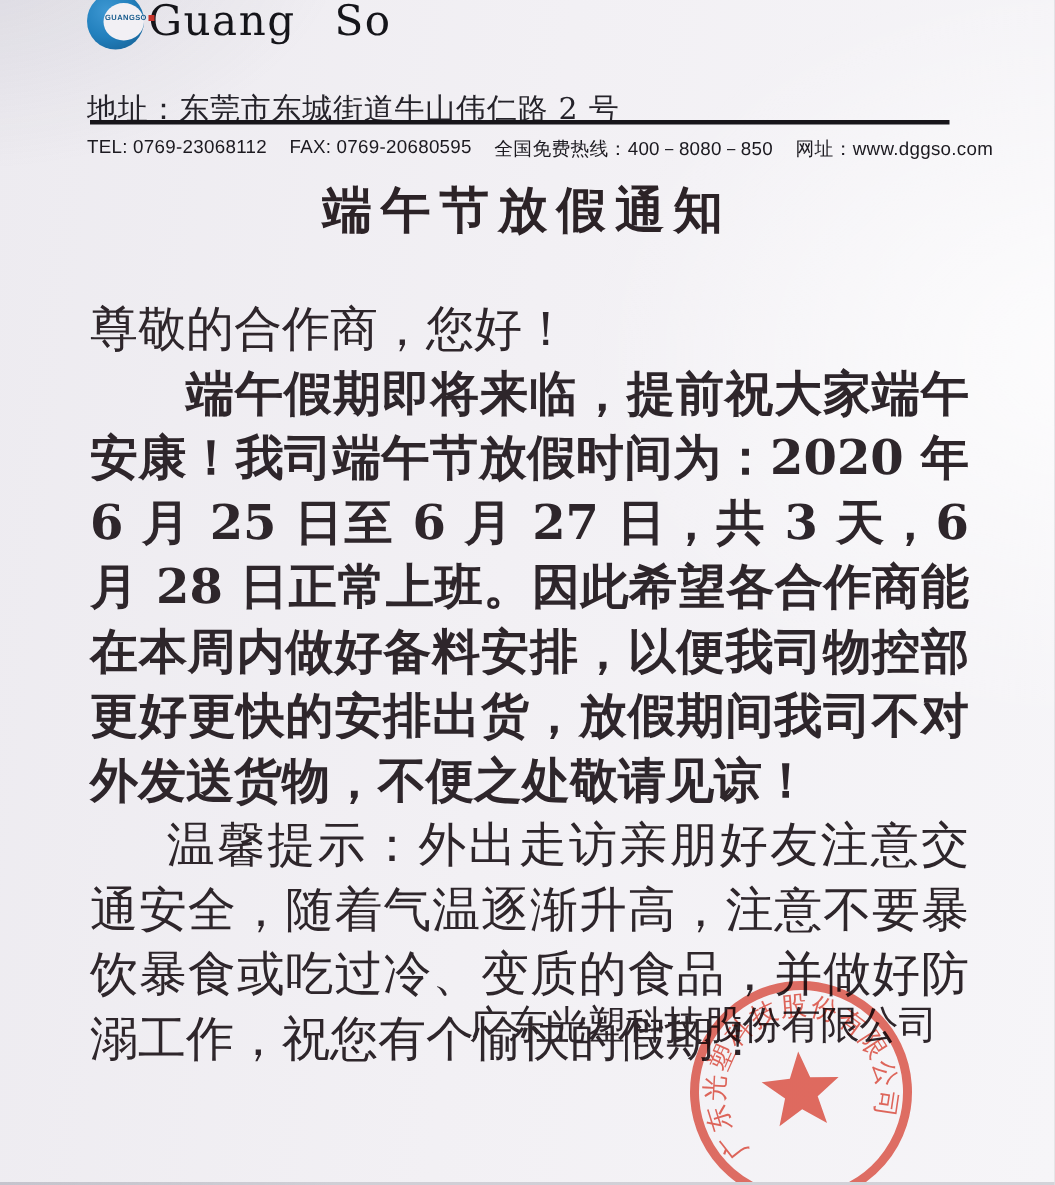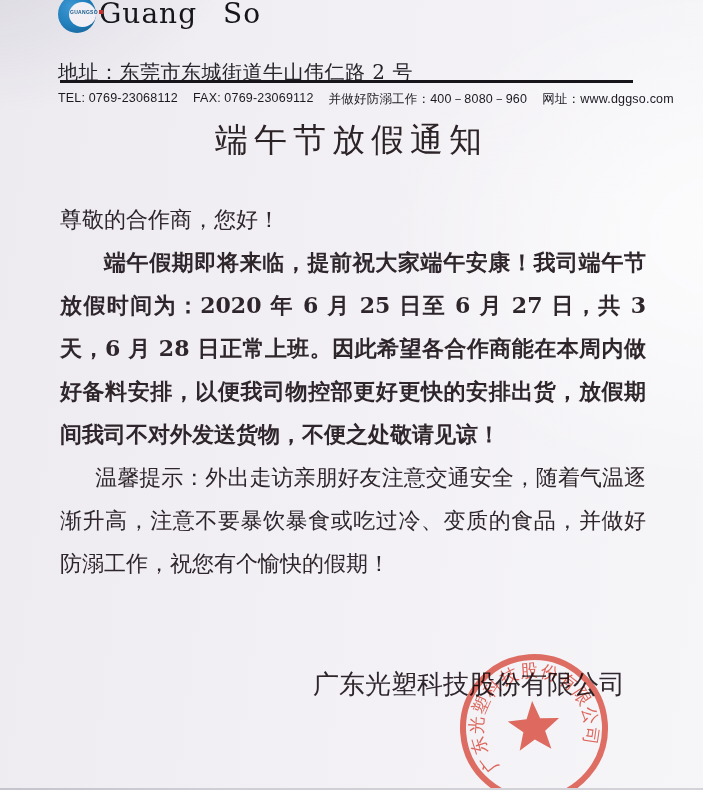--- a/index.html
+++ b/index.html
@@ -43,28 +43,28 @@
   .contact {
     margin-top:5px; font-family:Liberation Sans, sans-serif;
     font-size:12.5px; color:#1c1a20; display:flex; gap:15px; white-space:nowrap;
   }
   .contact .seg span { letter-spacing:0.2px; }
   .rule { position:absolute; top:80px; left:60px; width:573px; height:3px; background:#17151a; }
 
   
   .title {
     position:absolute; top:118px; left:0; width:100%;
-    text-align:center; font-size:33px; font-weight:normal;
+    text-align:center; font-size:33px; font-weight:bold;
     letter-spacing:6px; color:#2c2327;
   }
 
   
   .body { position:absolute; top:198px; left:60px; width:586px; }
   .body p {
-    font-size:22px; line-height:43px; text-align:justify;
+    font-size:32px; line-height:43px; text-align:justify;
     color:#2e262b;
   }
   .para { text-indent:2em;font-weight:bold; }
   .tip { text-indent:1.6em; color:#2e9368; }
 
   
   .signature { position:absolute; top:662px; right:78px; text-align:right; }
   .signature div { font-size:26px; line-height:45px; color:#2e262b; }
 
   
@@ -87,22 +87,22 @@
         <span class="logo-band">
           <span>GUANGSO</span>
           <span class="logo-dot"></span>
         </span>
       </span>
       <span class="brand">Guang So</span>
     </div>
     <div class="address">地址：东莞市东城街道牛山伟仁路 2 号</div>
     <div class="contact">
       <span class="seg"><span>TEL:</span> <span>0769-23068112</span></span>
-      <span class="seg"><span>FAX:</span> <span>0769-23069112</span></span>
-      <span class="seg"><span>并做好防溺工作：</span><span>400－8080－960</span></span>
+      <span class="seg"><span>FAX:</span> <span>0769-20680595</span></span>
+      <span class="seg"><span>全国免费热线：</span><span>400－8080－850</span></span>
       <span class="seg"><span>网址：</span><span>www.dggso.com</span></span>
     </div>
   </header>
   <div class="rule"></div>
 
   <h1 class="title">端午节放假通知</h1>
 
   <main class="body">
     <p class="greeting">尊敬的合作商，您好！</p>
     <p class="para">端午假期即将来临，提前祝大家端午安康！我司端午节放假时间为：2020 年 6 月 25 日至 6 月 27 日，共 3 天，6 月 28 日正常上班。因此希望各合作商能在本周内做好备料安排，以便我司物控部更好更快的安排出货，放假期间我司不对外发送货物，不便之处敬请见谅！</p>

